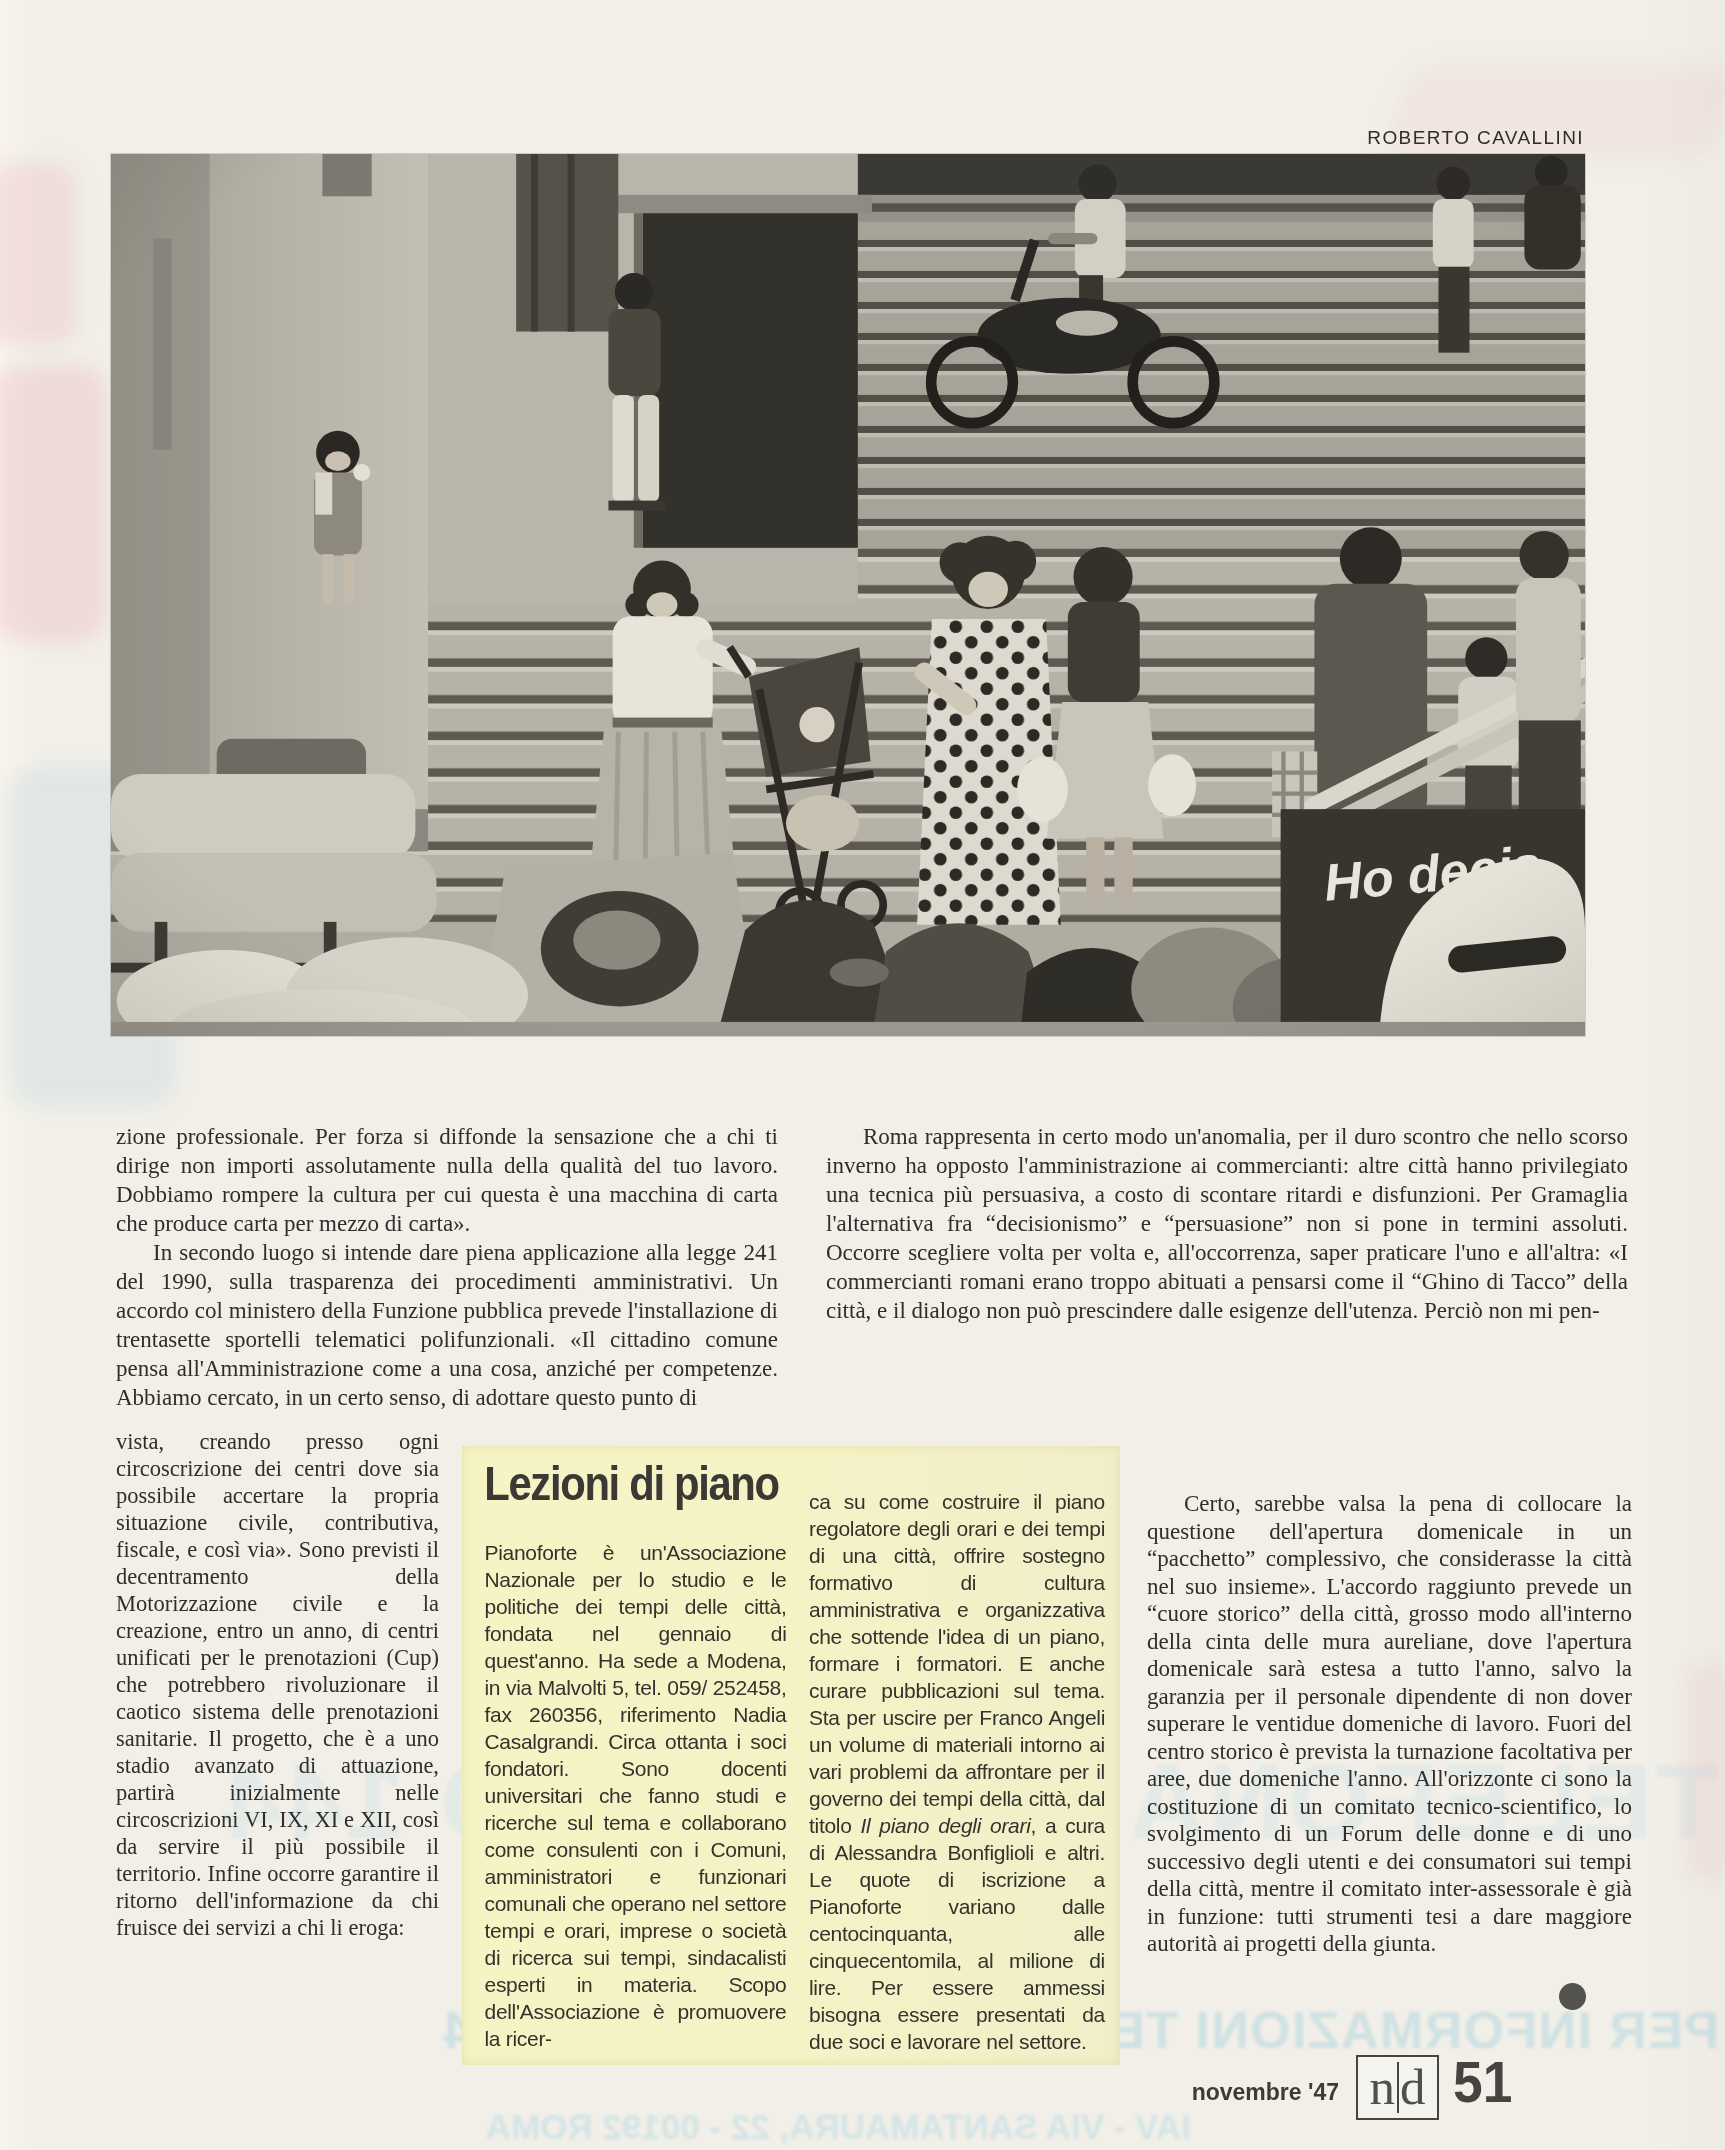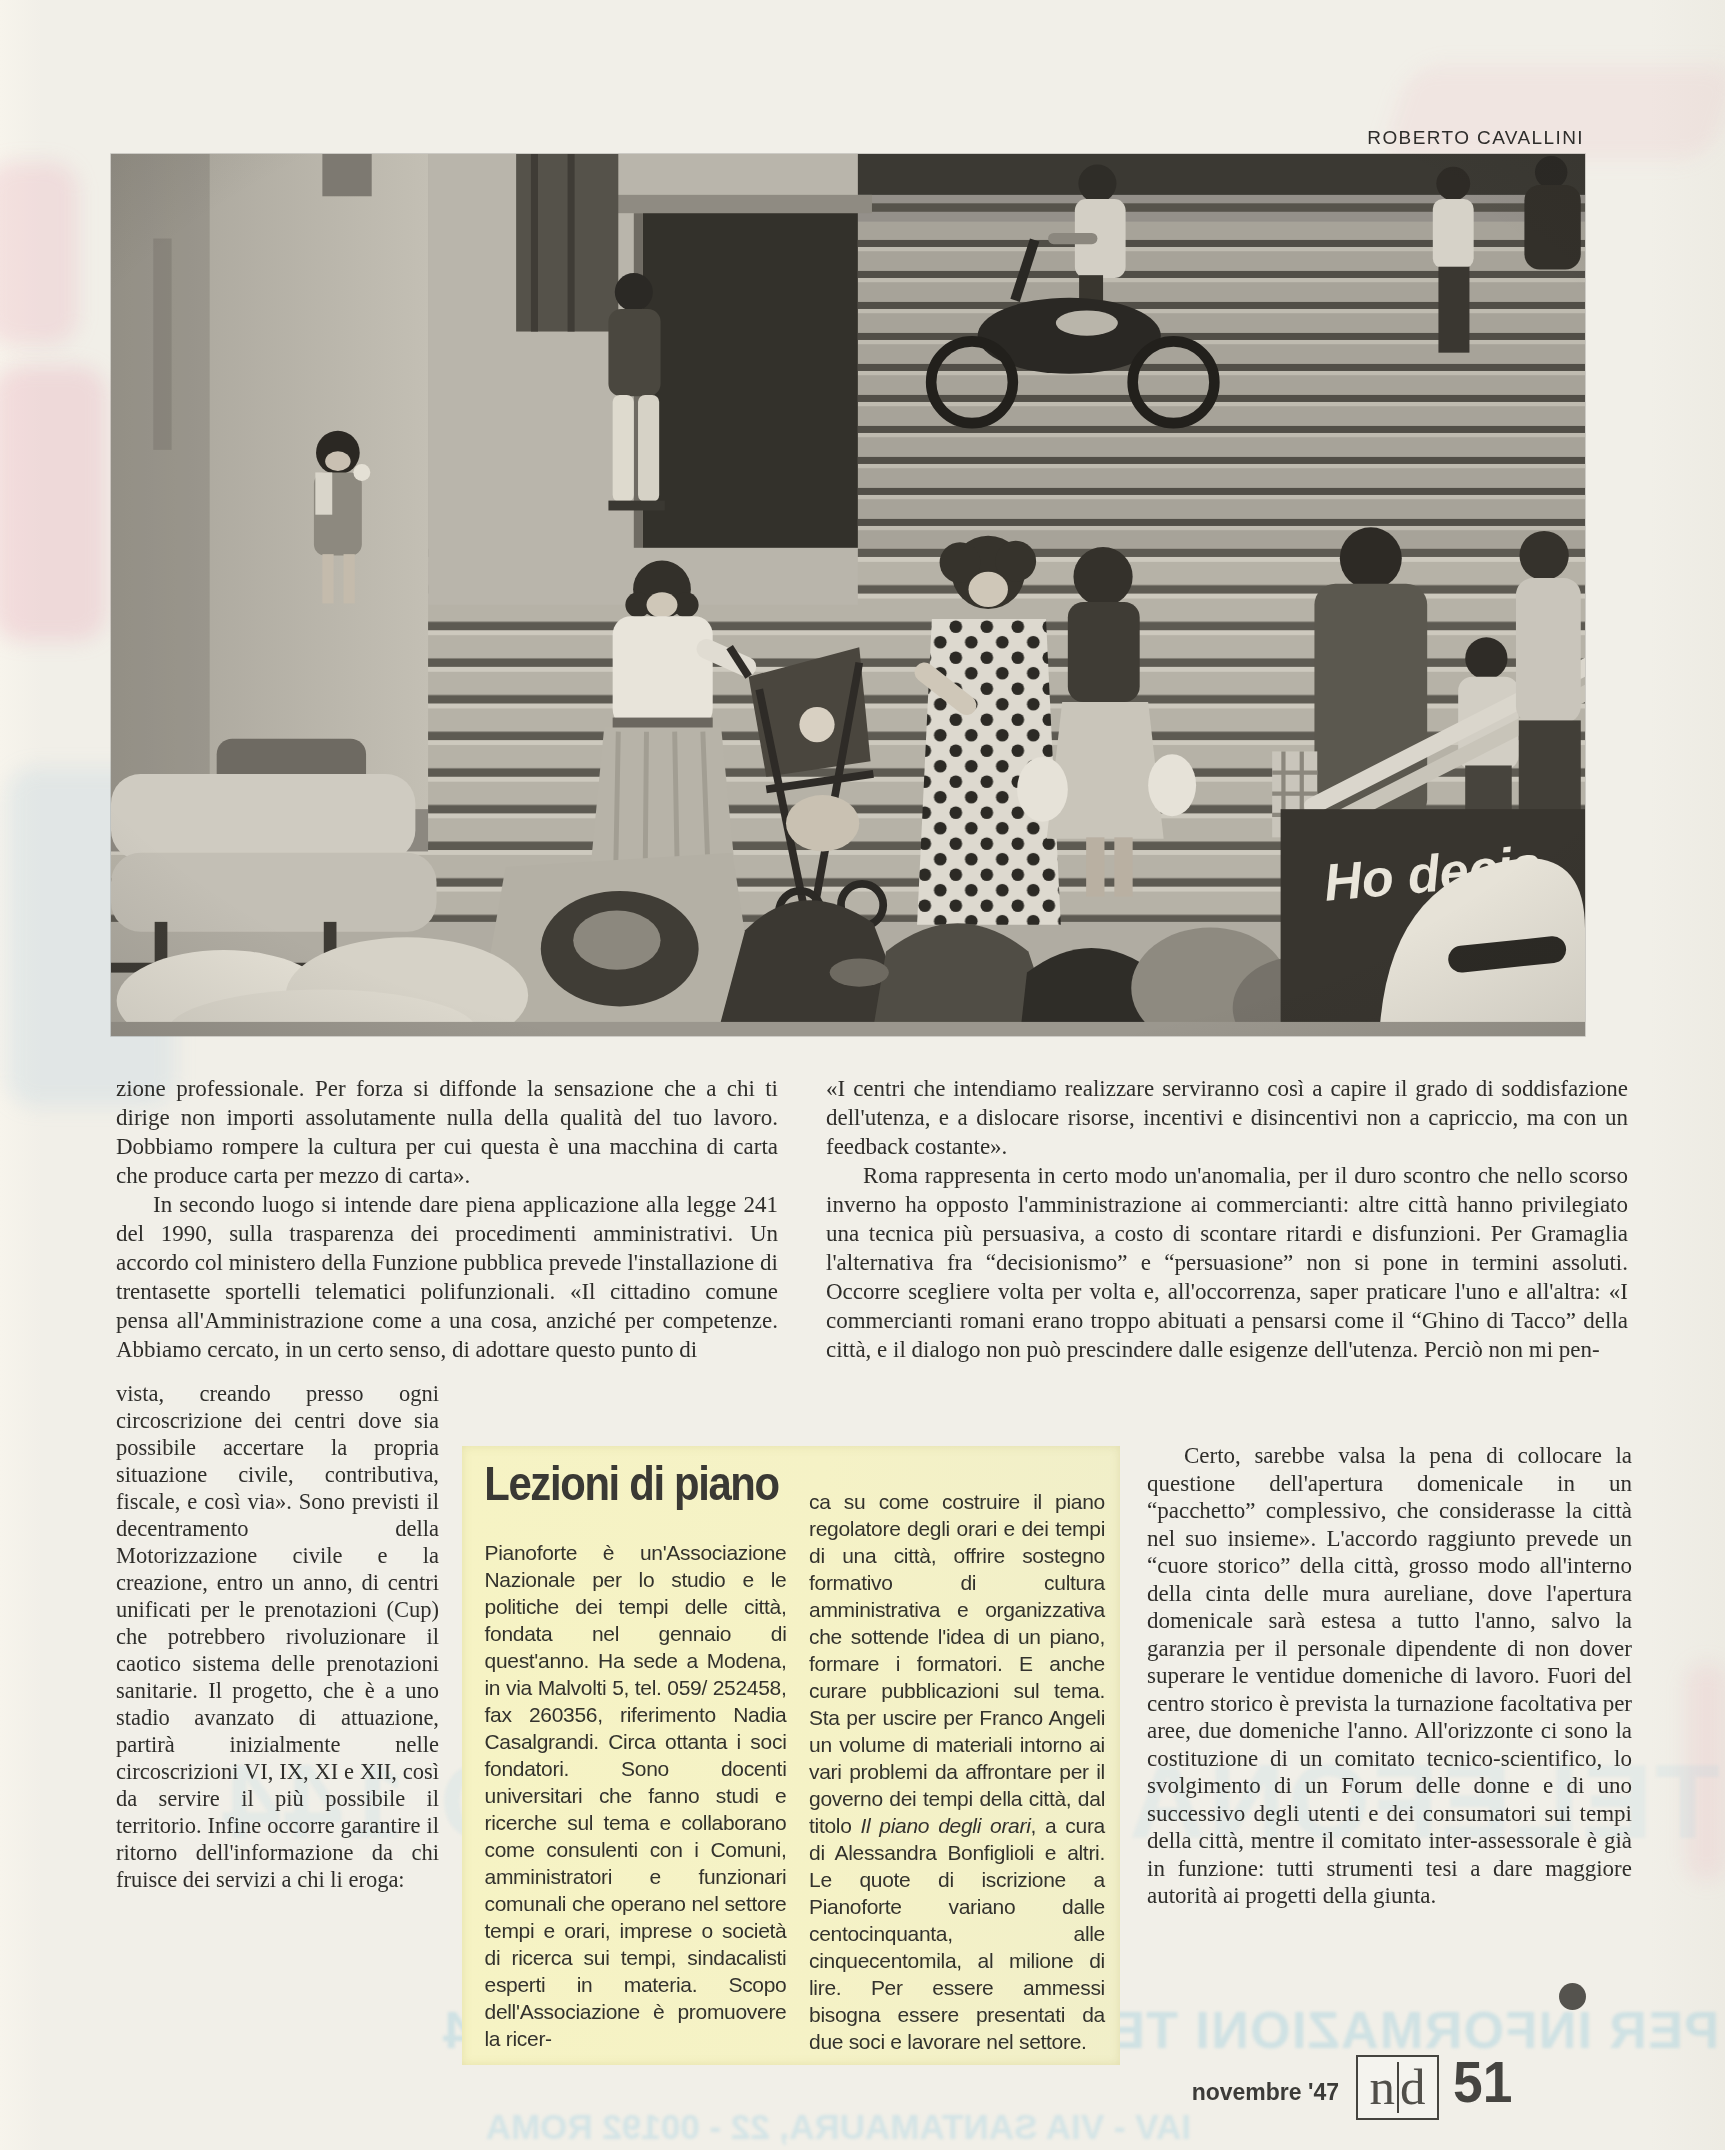--- a/index.html
+++ b/index.html
@@ -19,21 +19,21 @@
     color:#2e2d2b;
   }
   .photo{
     position:absolute;left:111px;top:154px;width:1474px;height:882px;
     box-shadow:0 0 0 0.7px rgba(40,38,34,.25);
     background:#b0aca2;
   }
   .photo svg{display:block;width:100%;height:100%;}
 
   
-  .col{position:absolute;text-align:justify;}
+  .col{position:absolute;text-align:justify;margin-top:48px;}
   .col p{margin:0;}
   .col p.indent{text-indent:37px;}
   .wide{font-size:23px;line-height:29px;}
   .col-lw{left:116px;top:1074px;width:662px;}
   .col-rw{left:826px;top:1074px;width:802px;}
   .col-ln{left:116px;top:1380px;width:323px;font-size:22.5px;line-height:27px;}
   .col-rn{left:1147px;top:1442px;width:485px;font-size:23px;line-height:27.5px;}
 
   
   .ybox{
@@ -311,21 +311,20 @@
       <rect width="2092" height="1252" fill="url(#vig)" data-interactable="false"></rect>
     </svg>
   </div>
 
   <div class="col wide col-lw" data-interactable="false">
     <p data-interactable="false">zione professionale. Per forza si diffonde la sensazione che a chi ti dirige non importi assolutamente nulla della qualità del tuo lavoro. Dobbiamo rompere la cultura per cui questa è una macchina di carta che produce carta per mezzo di carta».</p>
     <p class="indent" data-interactable="false">In secondo luogo si intende dare piena applicazione alla legge 241 del 1990, sulla trasparenza dei procedimenti amministrativi. Un accordo col ministero della Funzione pubblica prevede l'installazione di trentasette sportelli telematici polifunzionali. «Il cittadino comune pensa all'Amministrazione come a una cosa, anziché per competenze. Abbiamo cercato, in un certo senso, di adottare questo punto di</p>
   </div>
 
   <div class="col wide col-rw" data-interactable="false">
-    <p data-interactable="false">«I centri che intendiamo realizzare serviranno così a capire il grado di soddisfazione dell'utenza, e a dislocare risorse, incentivi e disincentivi non a capriccio, ma con un feedback costante».</p>
     <p class="indent" data-interactable="false">Roma rappresenta in certo modo un'anomalia, per il duro scontro che nello scorso inverno ha opposto l'amministrazione ai commercianti: altre città hanno privilegiato una tecnica più persuasiva, a costo di scontare ritardi e disfunzioni. Per Gramaglia l'alternativa fra “decisionismo” e “persuasione” non si pone in termini assoluti. Occorre scegliere volta per volta e, all'occorrenza, saper praticare l'uno e all'altra: «I commercianti romani erano troppo abituati a pensarsi come il “Ghino di Tacco” della città, e il dialogo non può prescindere dalle esigenze dell'utenza. Perciò non mi pen-</p>
   </div>
 
   <div class="col col-ln" data-interactable="false">
     <p data-interactable="false">vista, creando presso ogni circoscrizione dei centri dove sia possibile accertare la propria situazione civile, contributiva, fiscale, e così via». Sono previsti il decentramento della Motorizzazione civile e la creazione, entro un anno, di centri unificati per le prenotazioni (Cup) che potrebbero rivoluzionare il caotico sistema delle prenotazioni sanitarie. Il progetto, che è a uno stadio avanzato di attuazione, partirà inizialmente nelle circoscrizioni VI, IX, XI e XII, così da servire il più possibile il territorio. Infine occorre garantire il ritorno dell'informazione da chi fruisce dei servizi a chi li eroga:</p>
   </div>
 
   <div class="ybox" data-interactable="false">
     <div class="ybox-title" data-interactable="false">Lezioni di piano</div>
     <div class="bcol ybox-col1" data-interactable="false">Pianoforte è un'Associazione Nazionale per lo studio e le politiche dei tempi delle città, fondata nel gennaio di quest'anno. Ha sede a Modena, in via Malvolti 5, tel. 059/ 252458, fax 260356, riferimento Nadia Casalgrandi. Circa ottanta i soci fondatori. Sono docenti universitari che fanno studi e ricerche sul tema e collaborano come consulenti con i Comuni, amministratori e funzionari comunali che operano nel settore tempi e orari, imprese o società di ricerca sui tempi, sindacalisti esperti in materia. Scopo dell'Associazione è promuovere la ricer-</div>

